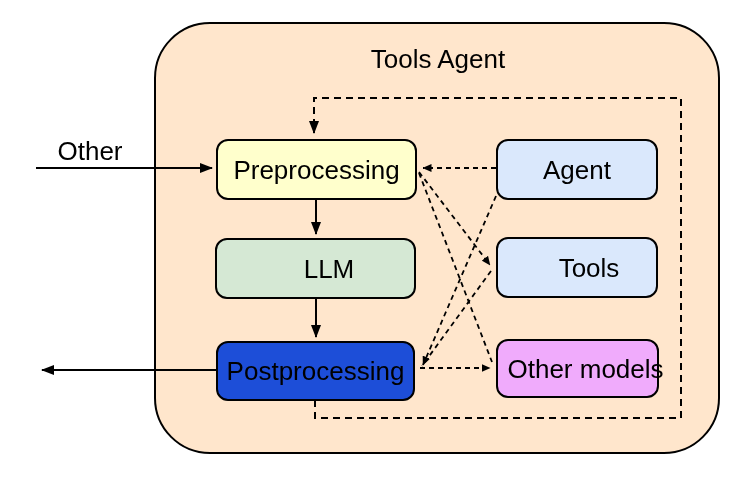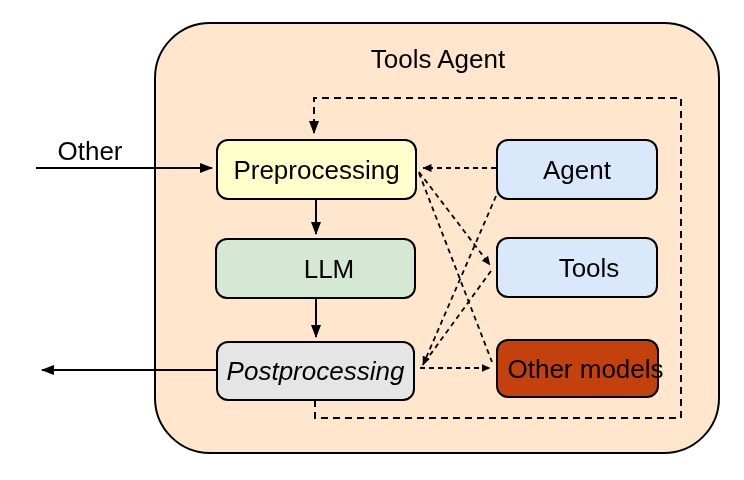--- a/index.html
+++ b/index.html
@@ -64,27 +64,27 @@
   </svg>
 
   <div class="prompt-label">Other</div>
 
   <div class="node node-pre" style="background: rgb(255, 255, 204);">
     <span>Preprocessing</span>
   </div>
   <div class="node node-llm" style="background: rgb(213, 232, 212);">
     <span>LLM</span>
   </div>
-  <div class="node node-post" style="background: #e5e5e5; font-style: italic;">
+  <div class="node node-post" style="background: #1d4ed8;">
     <span>Postprocessing</span>
   </div>
 
   <div class="node node-data" style="background: rgb(218, 232, 252);">
     <span>Agent</span>
   </div>
   <div class="node node-tools" style="background: rgb(218, 232, 252); padding-left: 24px;">
     <span>Tools</span>
   </div>
-  <div class="node node-other" style="background: #c2410c; padding-left: 16px;">
+  <div class="node node-other" style="background: #f0abfc; padding-left: 16px;">
     <span>Other models</span>
   </div>
 
 </div>
 
 </body></html>

